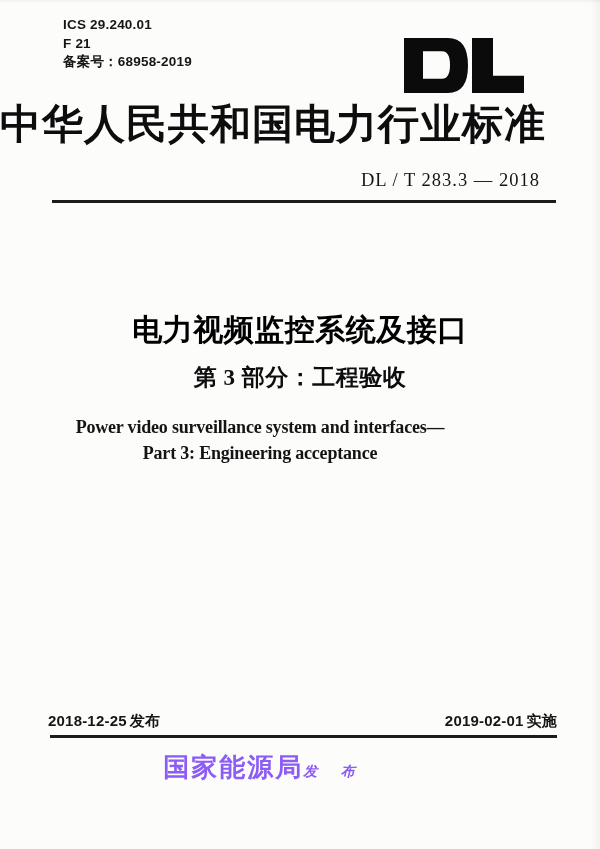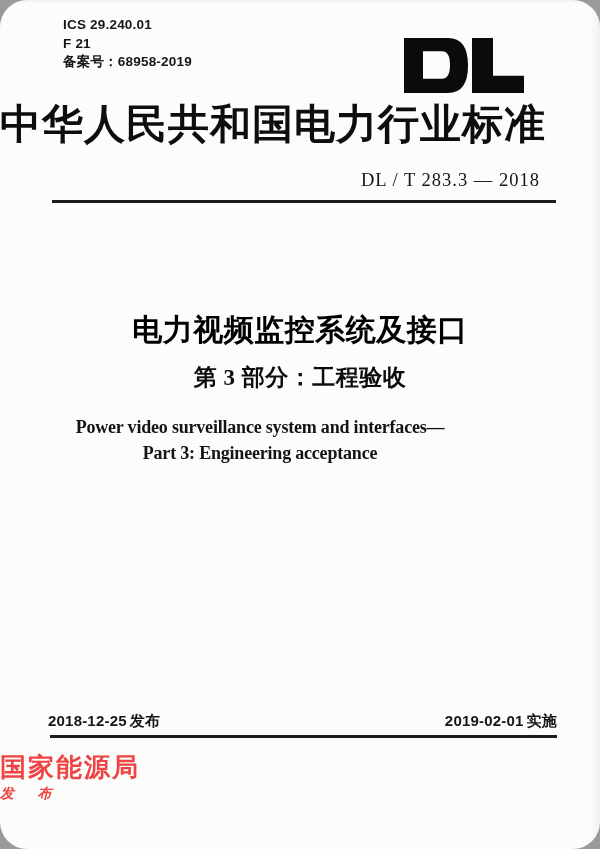--- a/index.html
+++ b/index.html
@@ -9,21 +9,20 @@
     color: #111;
   }
   .page {
     position: relative;
     width: 600px;
     height: 849px;
     margin: 0 auto;
     background: #fcfcfb;
     overflow: hidden;
     box-sizing: border-box;
-    border-radius: 27px;
   }
   
   .scan-edge-right {
     position: absolute; top: 0; right: 0; width: 10px; height: 100%;
     background: linear-gradient(to left, rgba(0,0,0,0.045), rgba(0,0,0,0));
     pointer-events: none;
   }
   .scan-edge-top {
     position: absolute; top: 0; left: 0; width: 100%; height: 3px;
     background: linear-gradient(to bottom, rgba(0,0,0,0.05), rgba(0,0,0,0));
@@ -106,21 +105,21 @@
     font-family: "Liberation Sans", "DejaVu Sans", sans-serif;
     font-weight: bold; font-size: 15px; line-height: 20px;
     letter-spacing: 0.2px; color: #161616;
   }
   .date-item { white-space: nowrap; }
   .date-item .lbl { margin-left: 3px; }
 
   .publisher-row {
     position: absolute; left: 0; top: 751px; width: 528px;
     display: flex; justify-content: center; align-items: baseline;
-    color: #ef4444; white-space: nowrap; flex-direction: column;
+    color: #8b5cf6; white-space: nowrap;
   }
   .publisher-name {
     font-weight: bold; font-size: 26px; line-height: 34px; letter-spacing: 2px;
   }
   .publisher-action {
     font-weight: bold; font-size: 14px; letter-spacing: 10px; font-style: italic;
   }
 </style>
 </head>
 <body>

